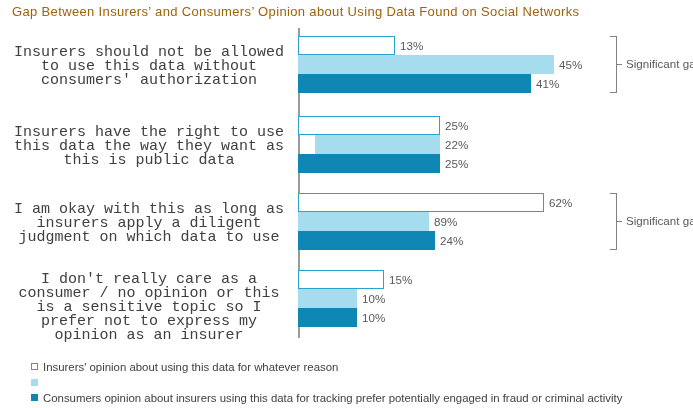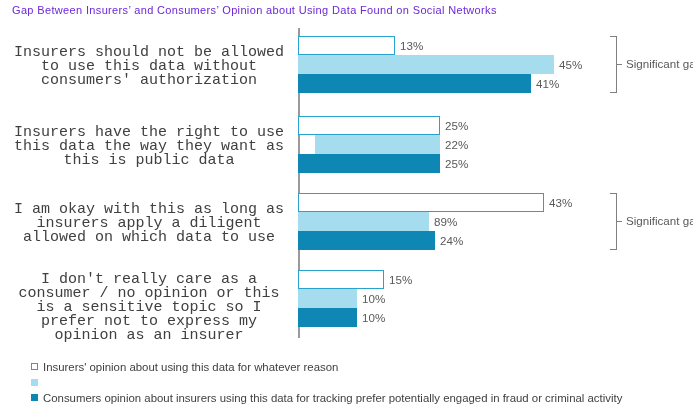--- a/index.html
+++ b/index.html
@@ -15,23 +15,23 @@
     overflow: hidden;
     position: relative;
   }
 
   
   #chart-title {
     position: absolute;
     left: 12px;
     top: 4px;
     width: 670px;
-    font-size: 11px;
+    font-size: 13px;
     letter-spacing: 0.35px;
-    color: #6d28d9;
+    color: #a16207;
     white-space: nowrap;
   }
 
   
   #plot-area {
     position: absolute;
     left: 0;
     top: 28px;
     width: 693px;
     height: 318px;
@@ -190,24 +190,24 @@
       <div class="bar-row">
         <span class="bar s2" style="width:125px;"></span><span class="bar-value">22%</span>
       </div>
       <div class="bar-row">
         <span class="bar s3" style="width:142px;"></span><span class="bar-value">25%</span>
       </div>
     </div>
   </div>
 
   <div class="cat-group" style="top:161px;">
-    <div class="cat-label" style="top:14px;">I am okay with this as long as insurers apply a diligent allowed on which data to use</div>
+    <div class="cat-label" style="top:14px;">I am okay with this as long as insurers apply a diligent judgment on which data to use</div>
     <div class="bars" style="top:4px;">
       <div class="bar-row">
-        <span class="bar s1" style="width:246px;"></span><span class="bar-value">43%</span>
+        <span class="bar s1" style="width:246px;"></span><span class="bar-value">62%</span>
       </div>
       <div class="bar-row">
         <span class="bar s2" style="width:131px;"></span><span class="bar-value">89%</span>
       </div>
       <div class="bar-row">
         <span class="bar s3" style="width:137px;"></span><span class="bar-value">24%</span>
       </div>
     </div>
     <div class="gap-annot" style="left:610px; top:4px; height:57px;">
       <div class="bracket" style="height:57px;"></div>

